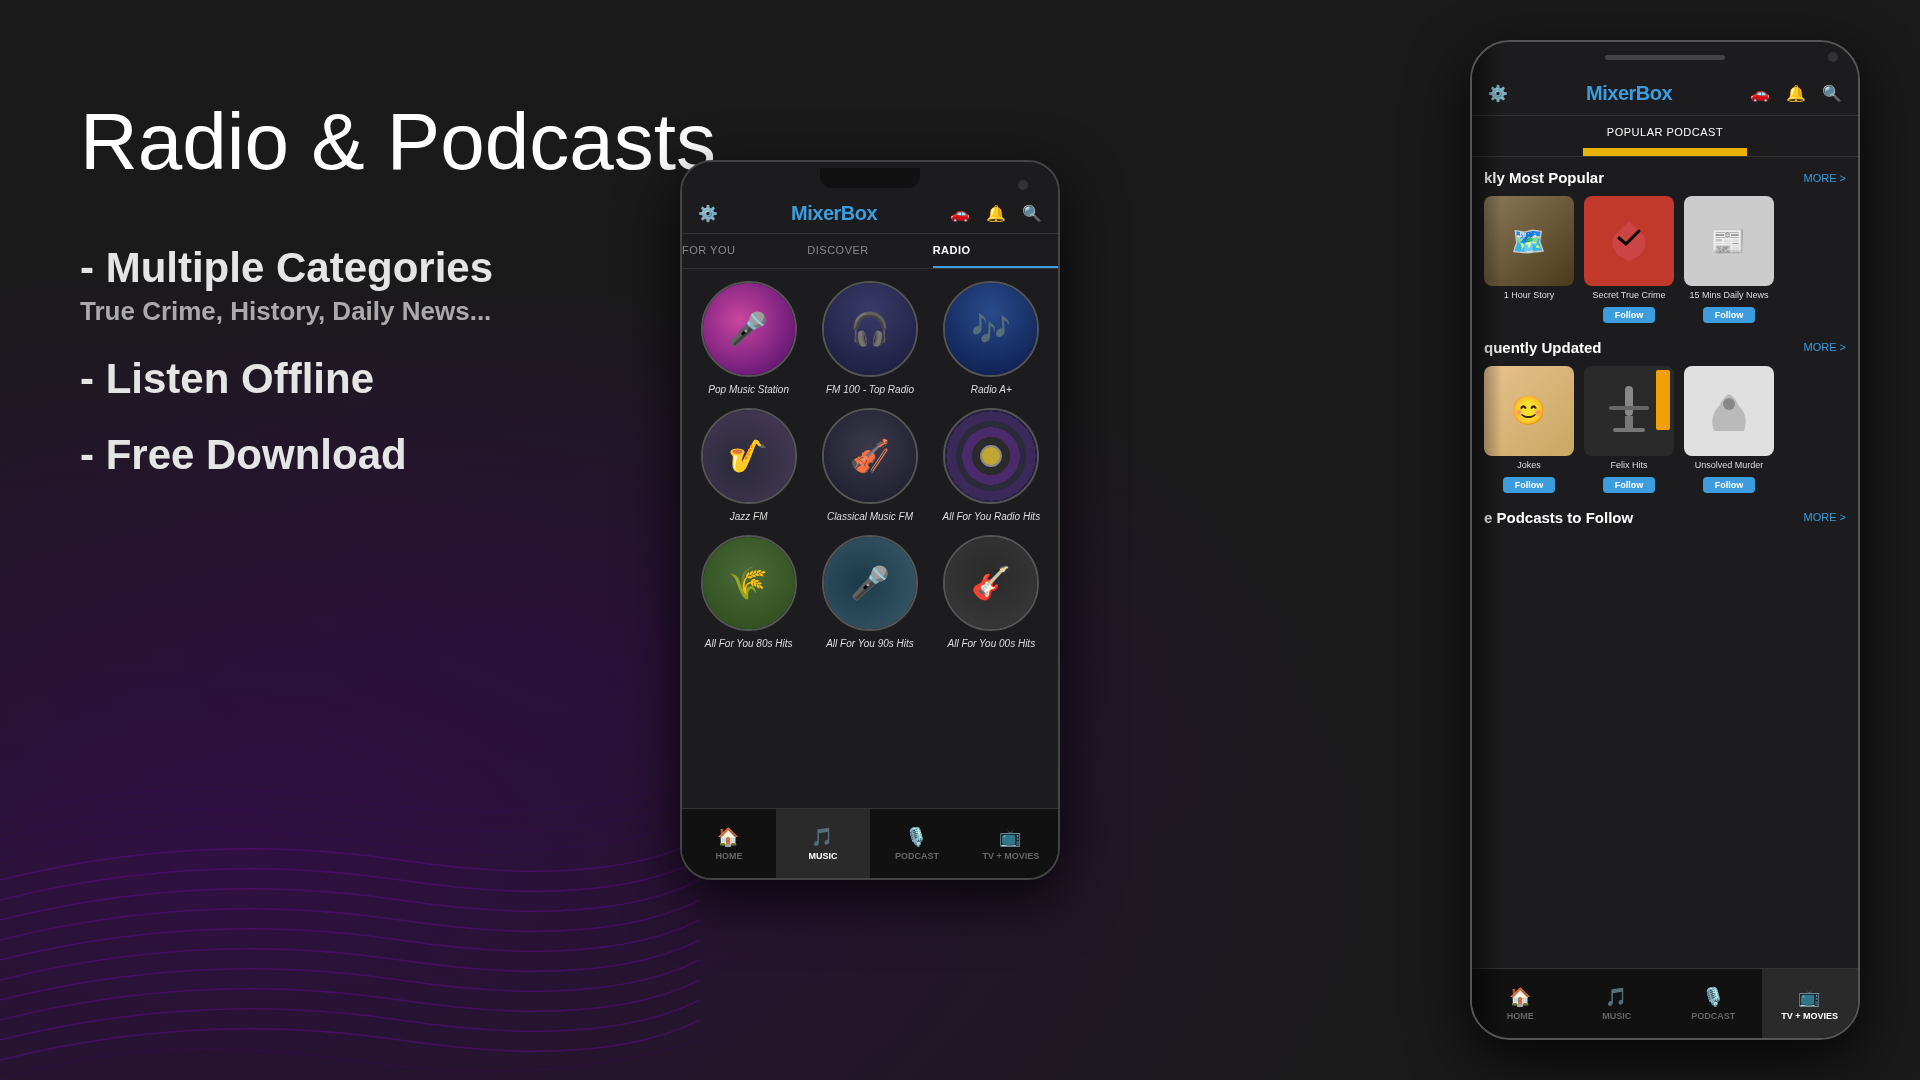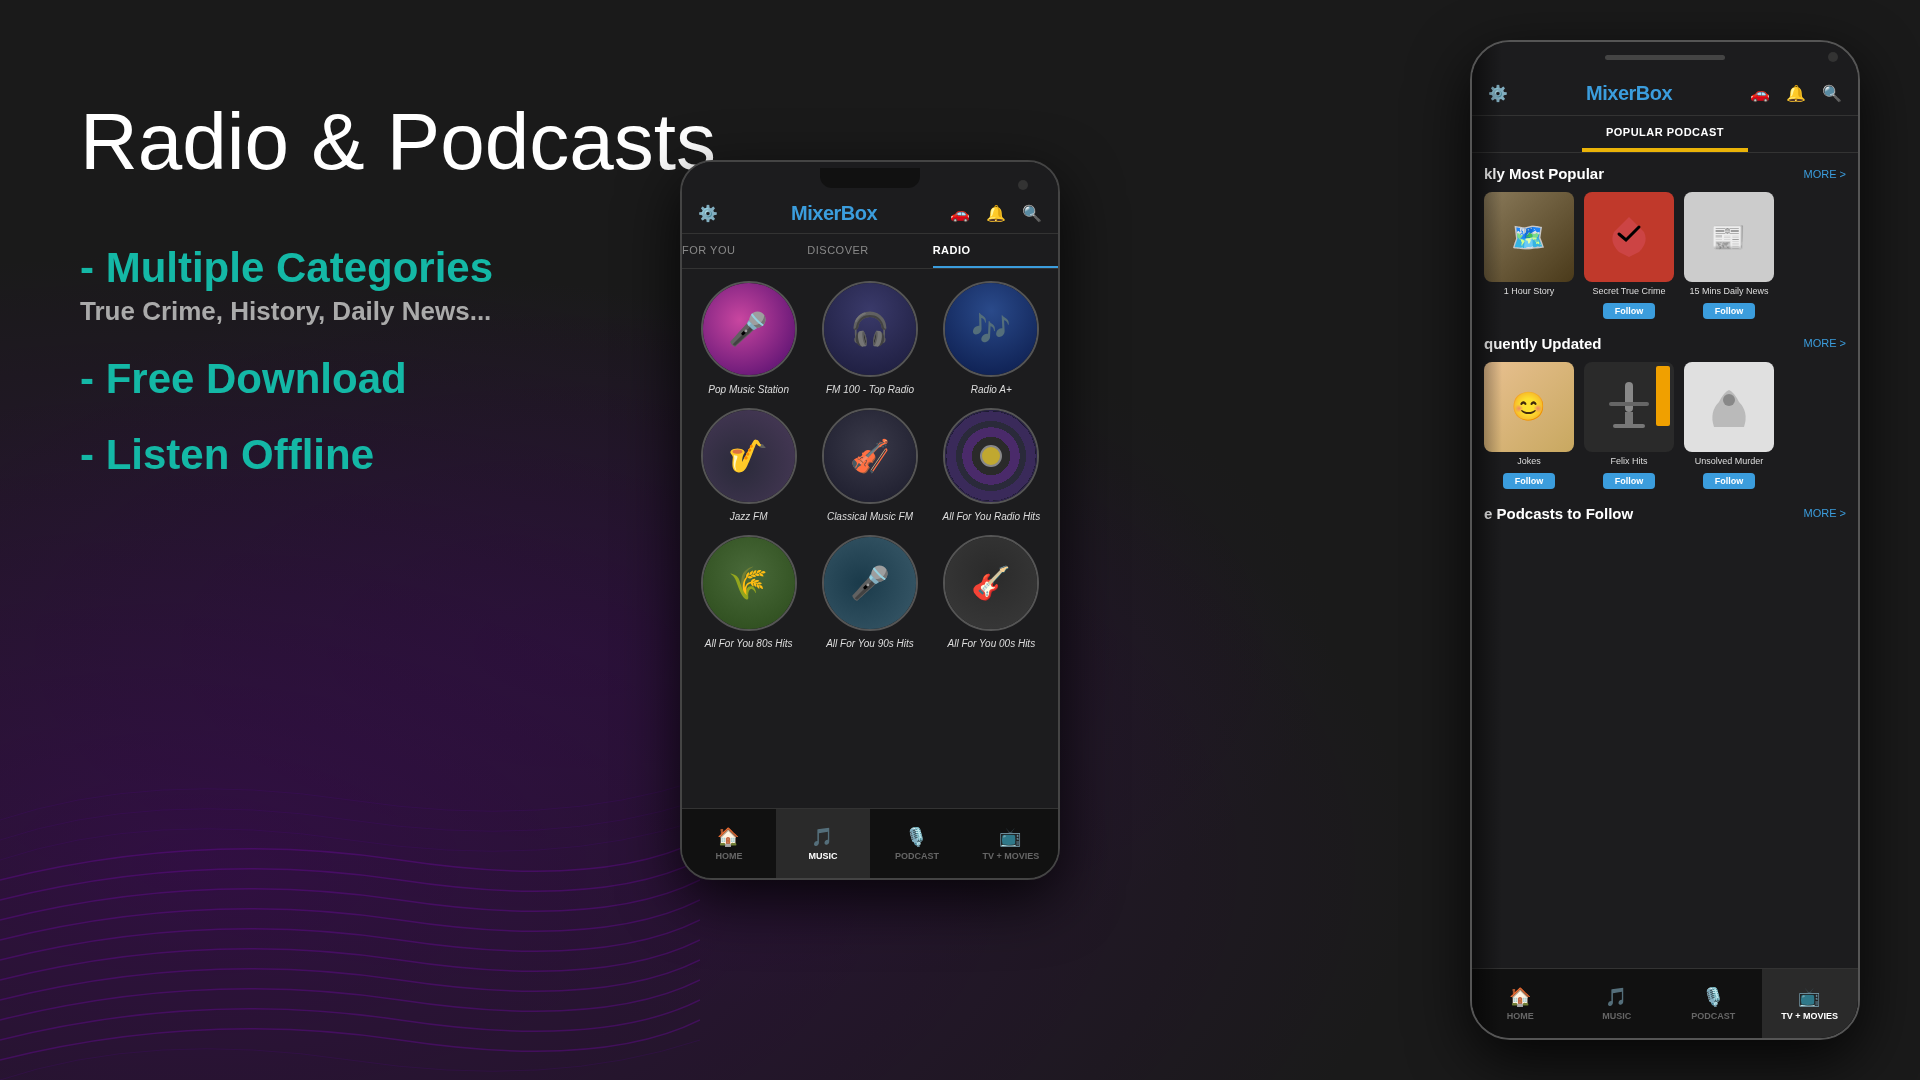--- a/index.html
+++ b/index.html
@@ -53,21 +53,21 @@
 
     .feature-list {
       display: flex;
       flex-direction: column;
       gap: 28px;
     }
 
     .feature-item {
       font-size: 42px;
       font-weight: 700;
-      color: #14b8a6;
+      color: #e5e5e5;
     }
 
     .feature-sub {
       font-size: 26px;
       font-weight: 600;
       color: #aaa;
       margin-top: 4px;
     }
 
     
@@ -287,22 +287,22 @@
     .sec-tab {
       padding: 10px 24px;
       font-size: 11px;
       color: #888;
       letter-spacing: 0.5px;
       cursor: pointer;
     }
 
     .sec-tab.active {
       color: white;
-      border-bottom: 4px solid #eab308;
-      font-weight: 700;
+      border-bottom: 8px solid #eab308;
+      font-weight: 400;
       text-align: right;
     }
 
     .sec-body {
       height: calc(100% - 140px);
       overflow-y: auto;
       background: #1c1c1e;
       padding: 12px;
     }
 
@@ -486,22 +486,22 @@
 
 <div class="left-content">
   <h1 class="main-title">Radio &amp;
 Podcasts</h1>
 
   <div class="feature-list">
     <div>
       <div class="feature-item">- Multiple Categories</div>
       <div class="feature-sub">True Crime, History, Daily News...</div>
     </div>
+    <div class="feature-item">- Listen Offline</div>
     <div class="feature-item">- Free Download</div>
-    <div class="feature-item">- Listen Offline</div>
   </div>
 </div>
 
 <div class="phone-main">
 
   <div class="phone-status-bar">
     <div class="phone-notch"></div>
     <div class="phone-camera-dot"></div>
   </div>
 

